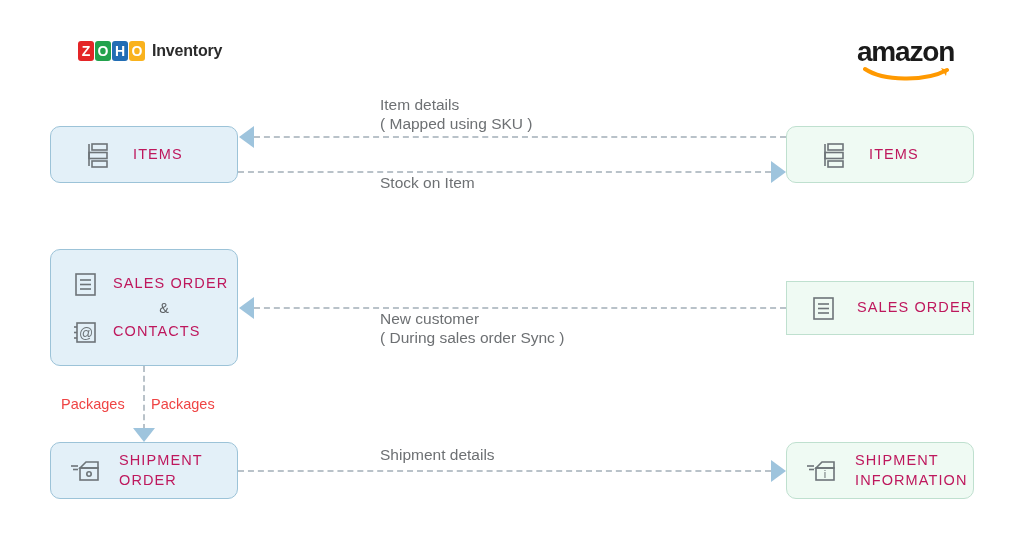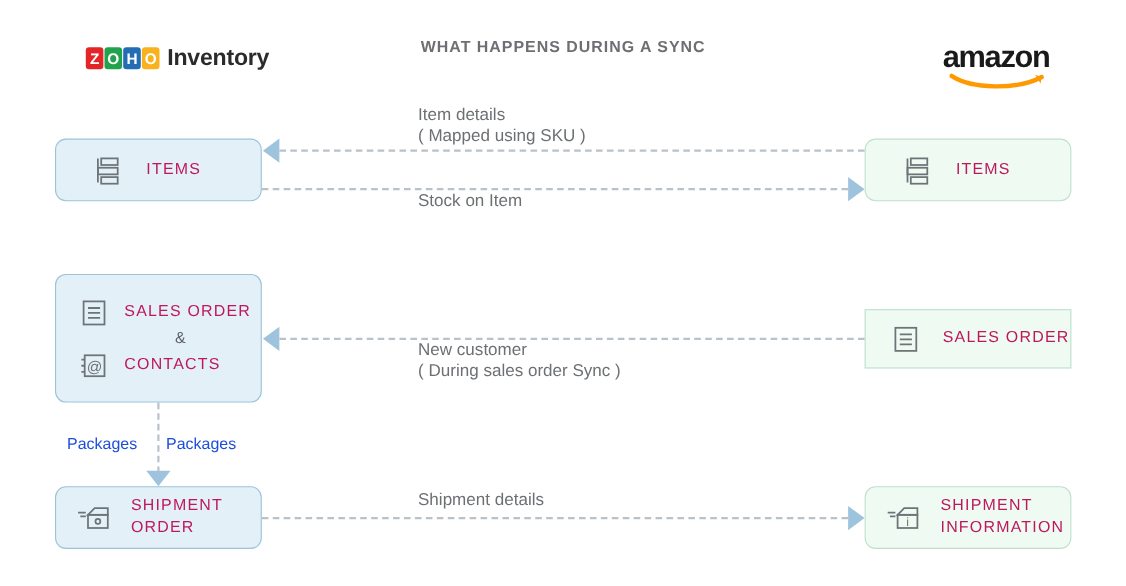--- a/index.html
+++ b/index.html
@@ -22,21 +22,21 @@
     width:16px;height:20px;border-radius:3px;
     display:flex;align-items:center;justify-content:center;
     color:#fff;font-weight:bold;font-size:14px;line-height:1;
     font-family:"Liberation Sans", sans-serif;
   }
   .tile.t0{background:#e42527;}
   .tile.t1{background:#23a24d;}
   .tile.t2{background:#226db4;}
   .tile.t3{background:#f9b21d;}
   .zoho-word{
-    font-size:21px;font-weight:bold;color:#2b2b2b;letter-spacing:-0.2px;
+    font-size:16px;font-weight:bold;color:#2b2b2b;letter-spacing:-0.2px;
   }
 
   .amazon-logo{
     position:absolute;left:829px;top:38px;width:104px;height:40px;margin-left:28px;
   }
   .amazon-word{
     font-size:28px;font-weight:bold;color:#1a1a1a;letter-spacing:-1.2px;
     line-height:1;font-family:"Liberation Sans", sans-serif;
   }
   .amazon-smile{position:absolute;left:6px;top:26px;}
@@ -104,39 +104,38 @@
   .arrow-down{
     border-left:11px solid transparent;border-right:11px solid transparent;
     border-top:14px solid #9ec4dd;
   }
 
   .flow-label{
     position:absolute;color:#6d7073;
     font-size:15.5px;line-height:1.22;
   }
   .small-label{
-    position:absolute;color:#1d4ed8;font-size:14.5px;
+    position:absolute;color:#ef4444;font-size:14.5px;
   }
 </style>
 </head>
 <body>
 
 <div class="stage">
 
   <div class="zoho-logo">
     <div class="zoho-tiles">
       <span class="tile t0">Z</span>
       <span class="tile t1">O</span>
       <span class="tile t2">H</span>
       <span class="tile t3">O</span>
     </div>
     <span class="zoho-word">Inventory</span>
   </div>
 
-  <div class="diagram-title">WHAT HAPPENS DURING A SYNC</div>
 
   <div class="amazon-logo">
     <div class="amazon-word">amazon</div>
     <svg class="amazon-smile" width="92" height="18" viewBox="0 0 92 18">
       <path d="M2 5 C20 17, 62 18, 84 6" stroke="#f90" stroke-width="4" fill="none" stroke-linecap="round"></path>
       <path d="M84 6 L78 4 L83 12 Z" fill="#f90"></path>
     </svg>
   </div>
 
   <div class="node node-left" id="node-items-left">

